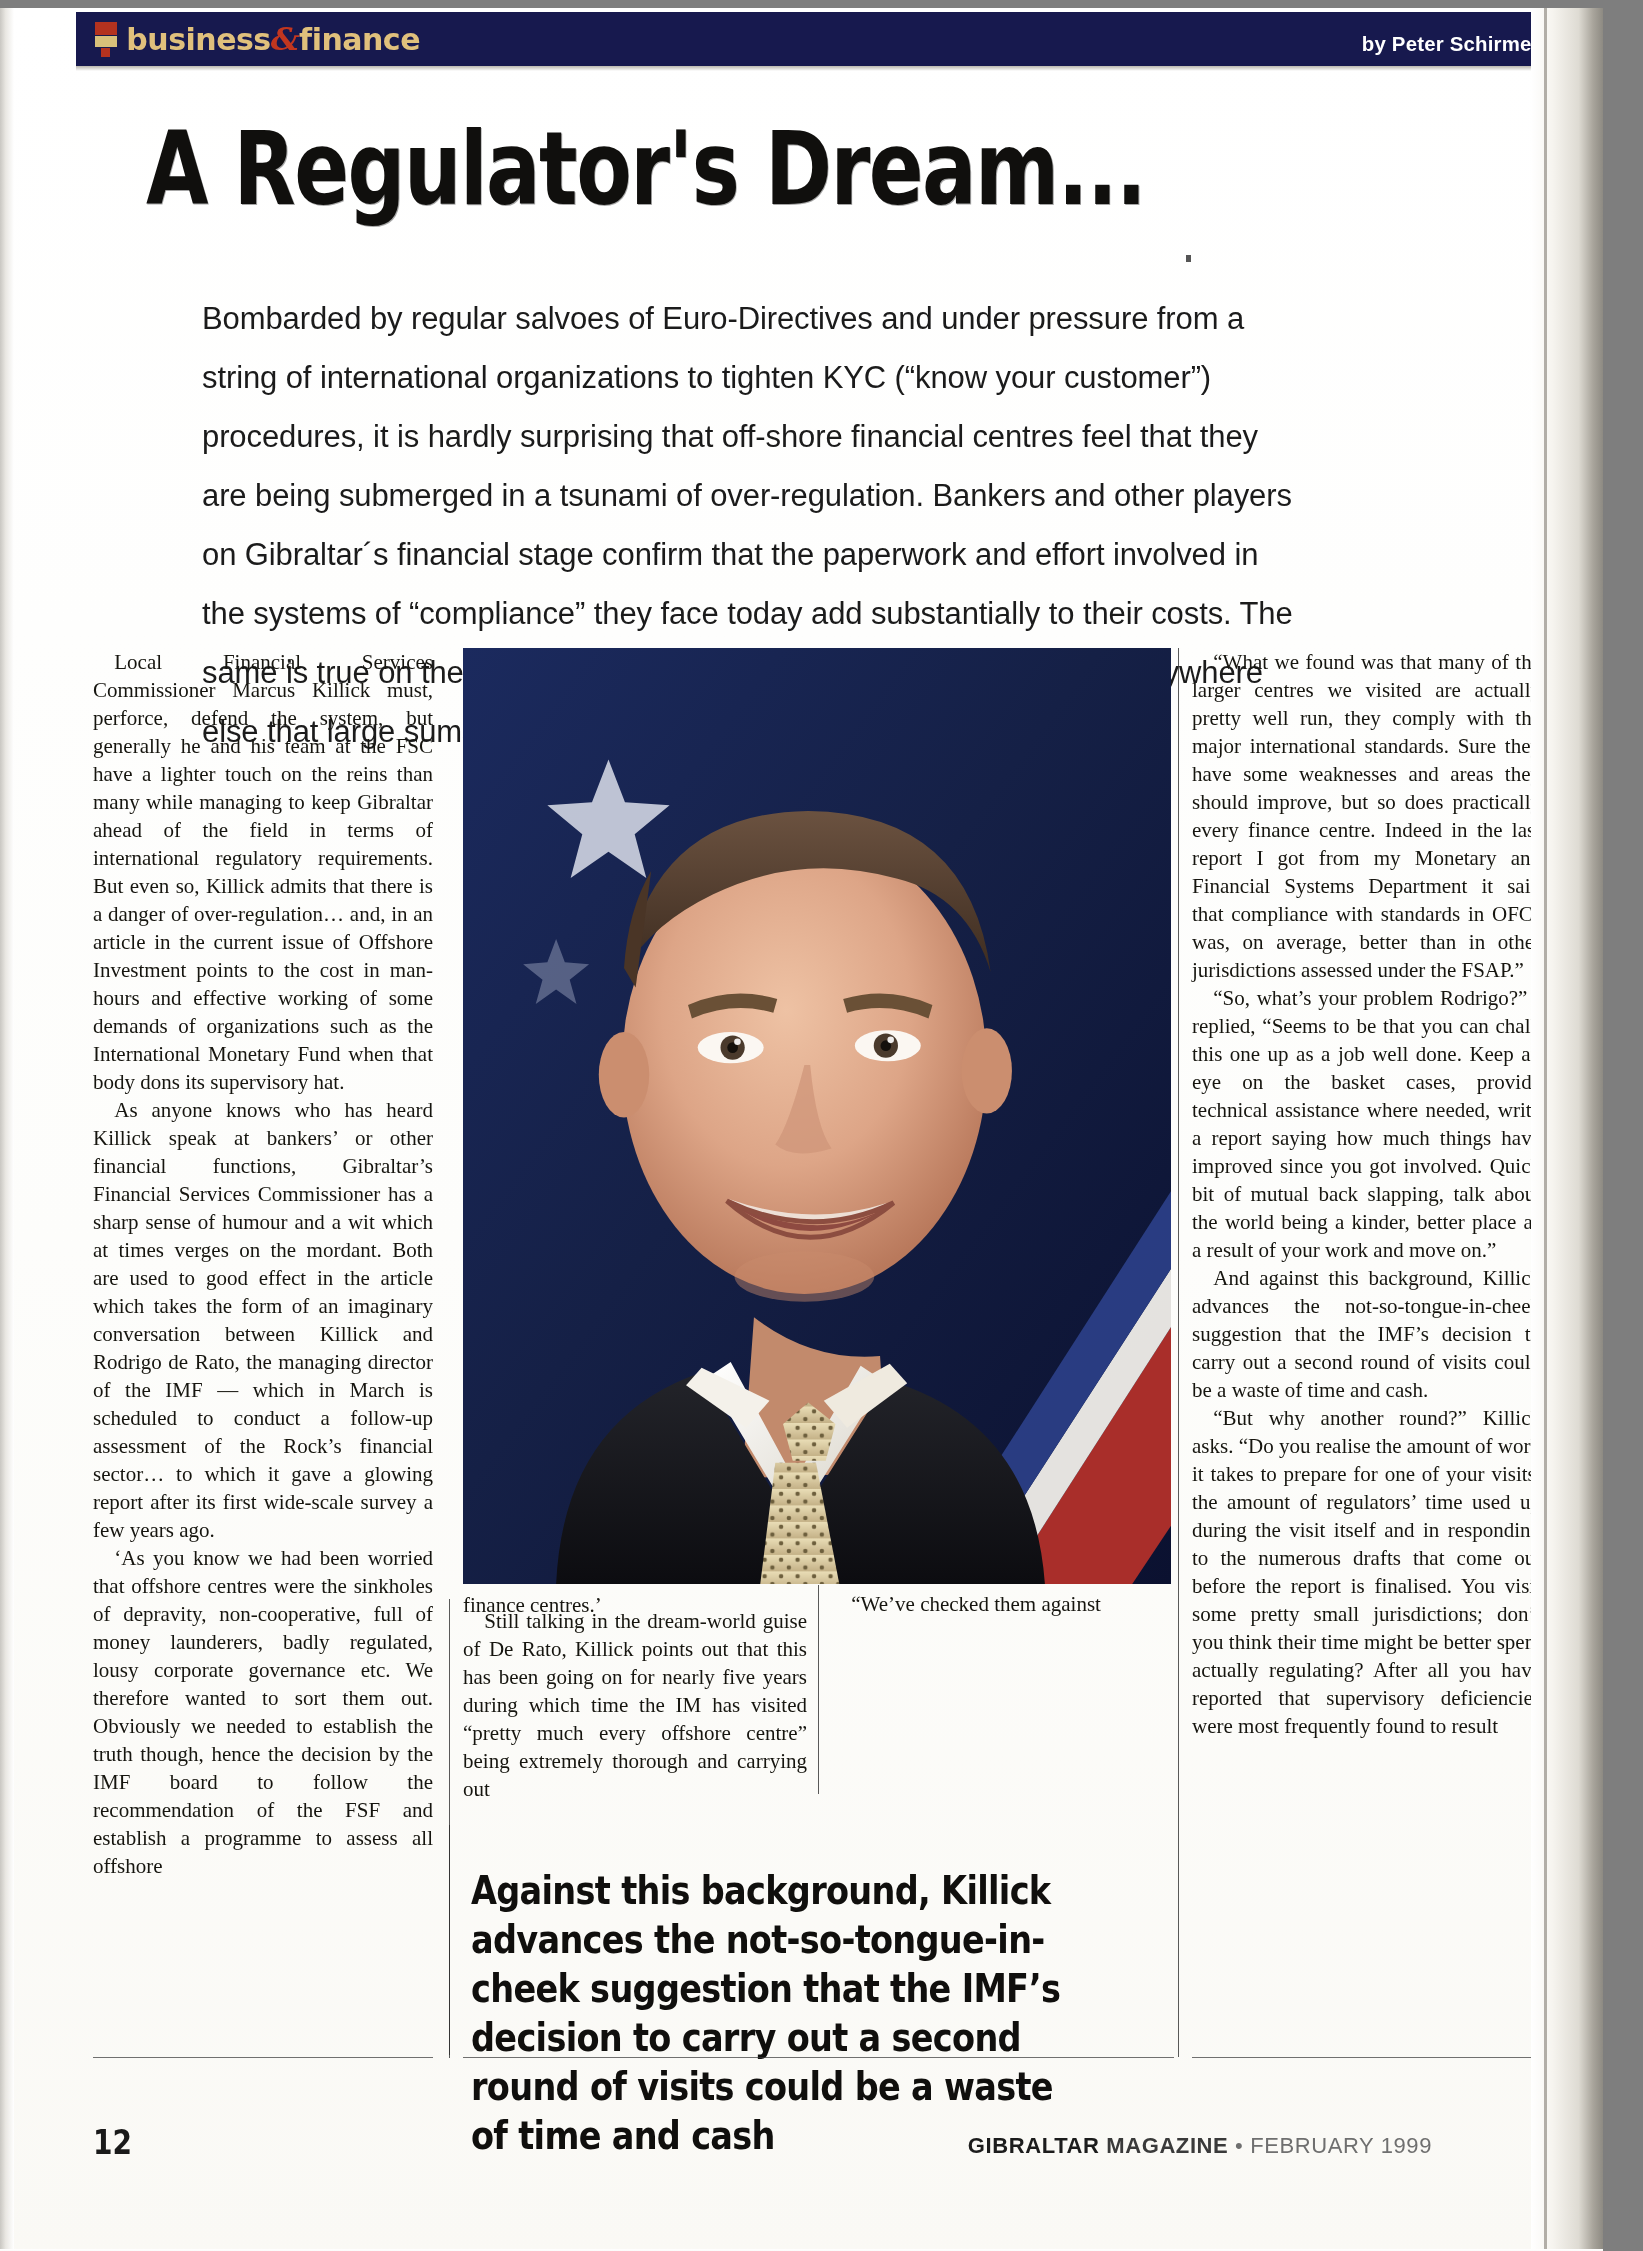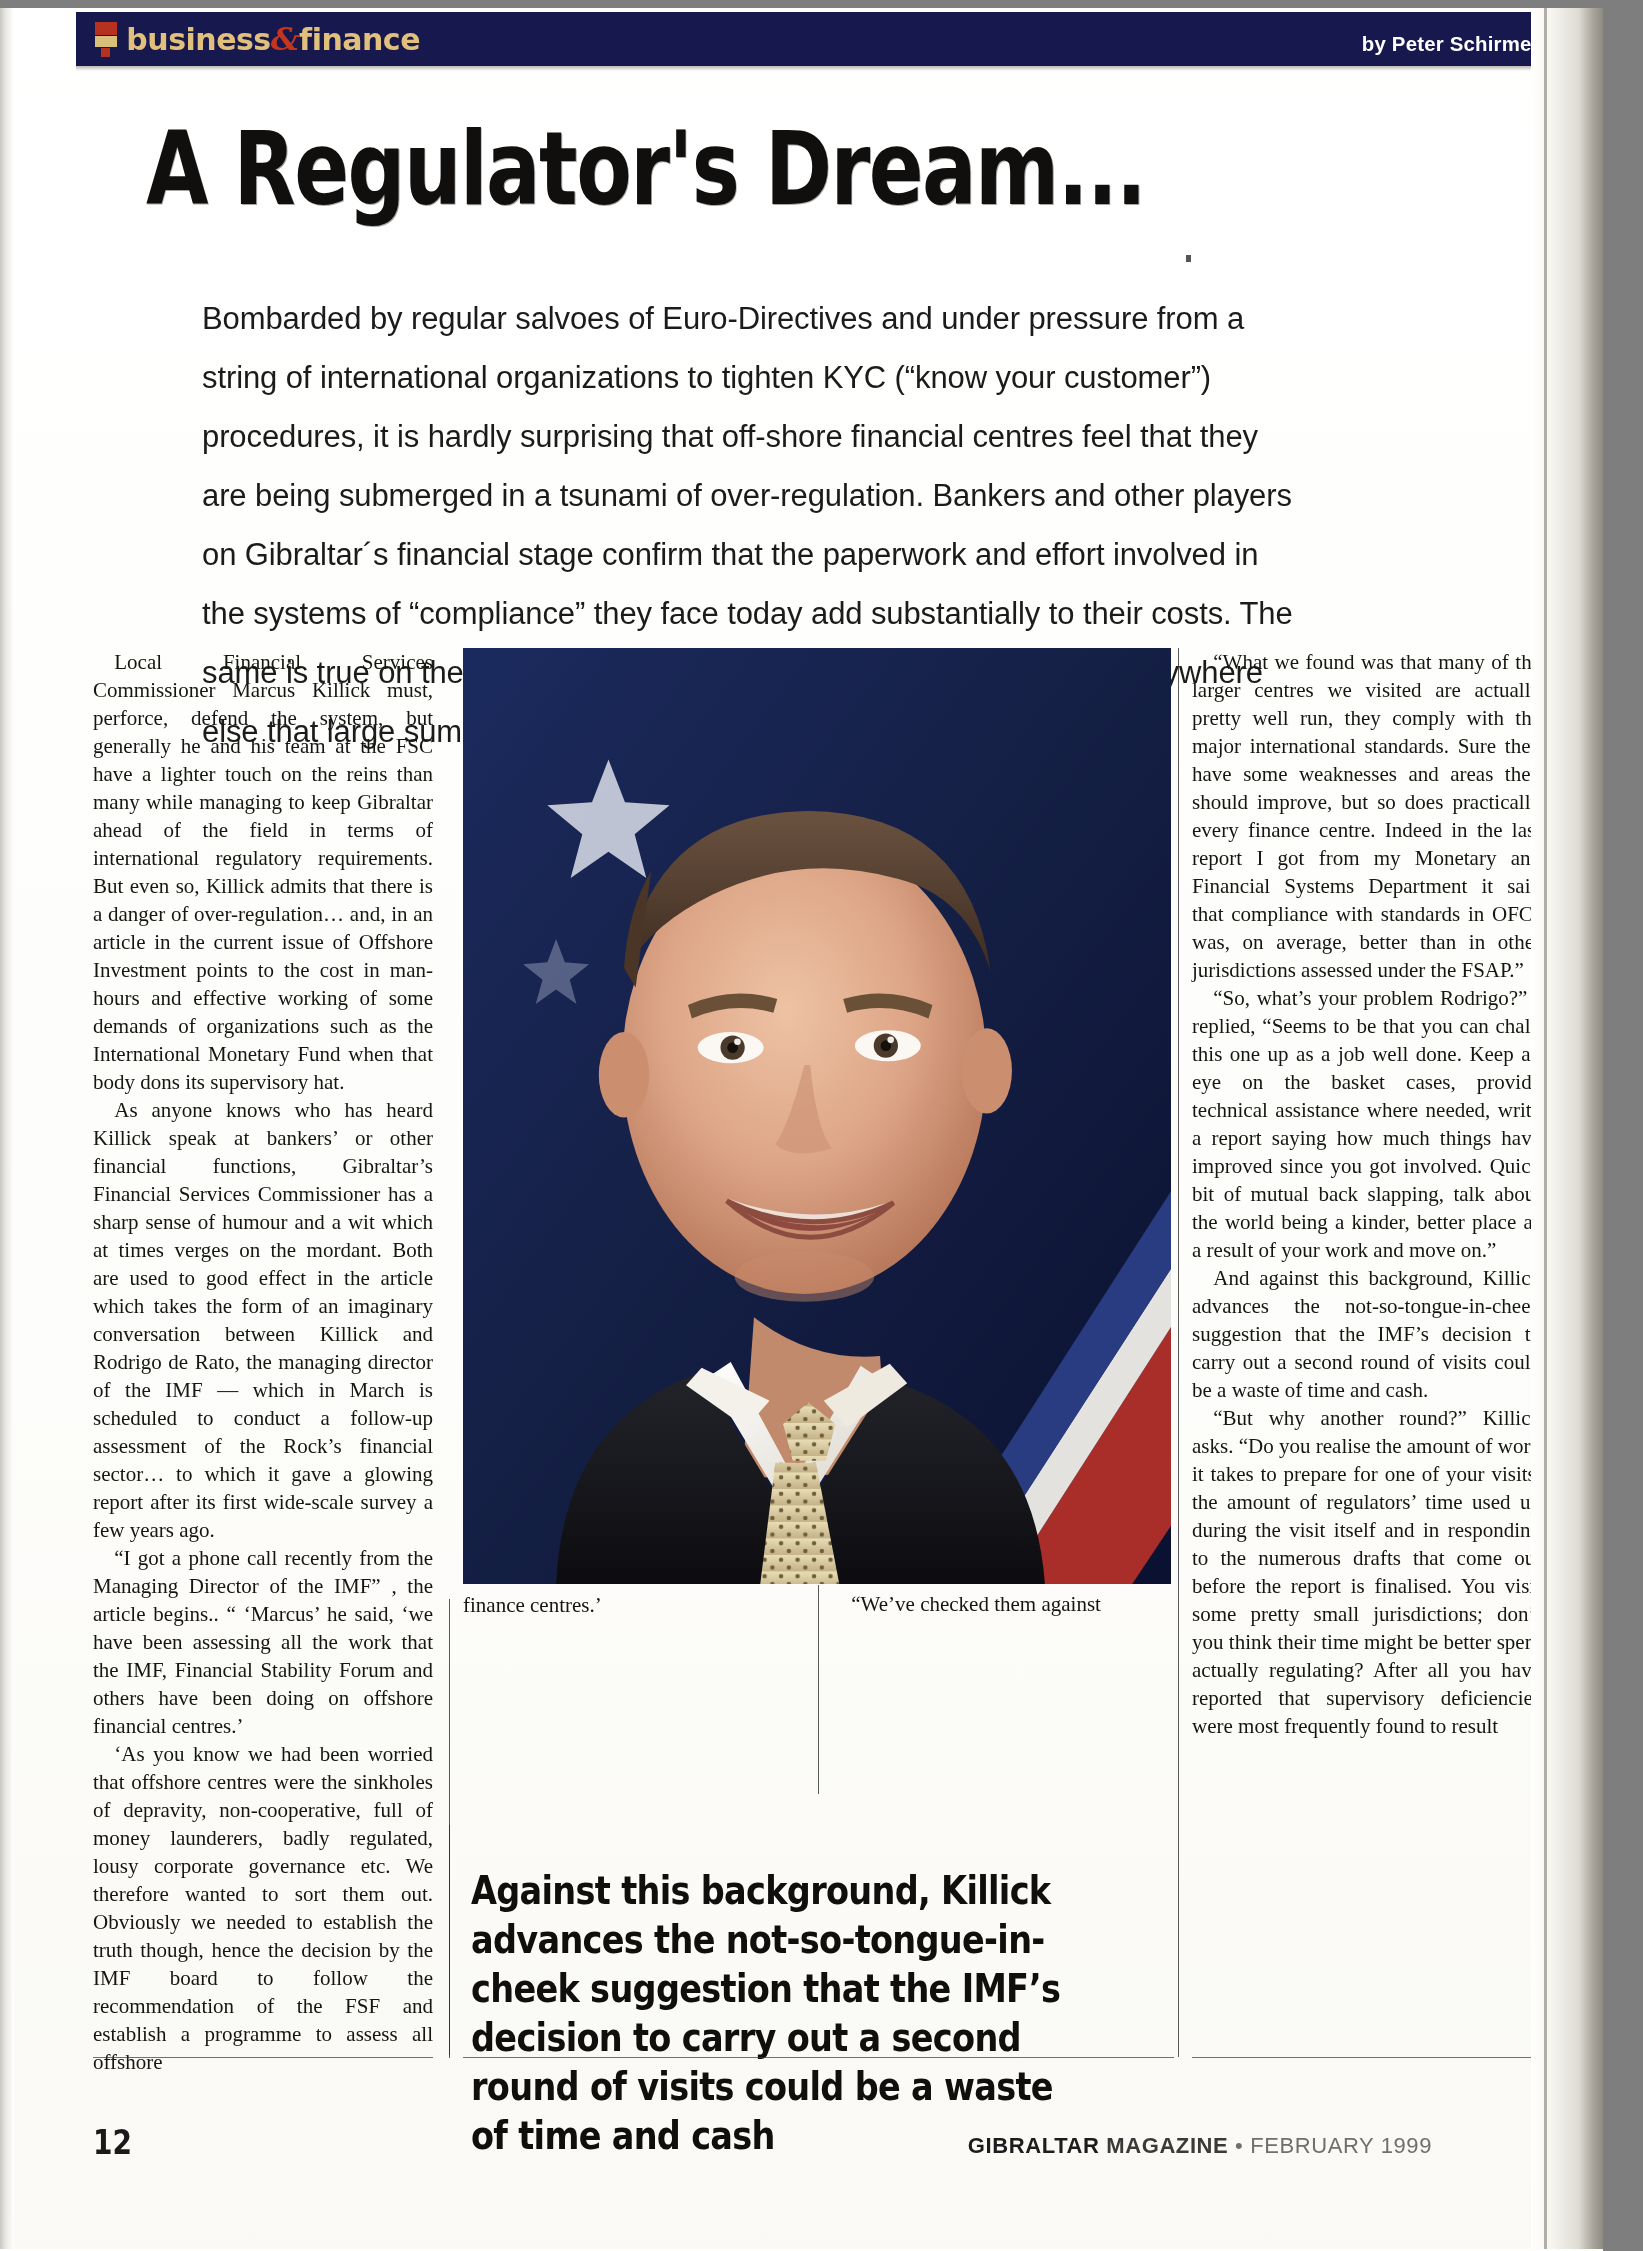--- a/index.html
+++ b/index.html
@@ -267,26 +267,28 @@
 
       <ellipse cx="352" cy="648" rx="72" ry="26" fill="#c98c6c" opacity=".45"></ellipse>
 
       <rect x="0" y="0" width="730" height="965" fill="none"></rect>
     </svg>
   </div>
 
   <div class="col col-left">
     <p class="first">Local Financial Services Commissioner Marcus Killick must, perforce, defend the system, but generally he and his team at the FSC have a lighter touch on the reins than many while managing to keep Gibraltar ahead of the field in terms of international regulatory requirements. But even so, Killick admits that there is a danger of over-regulation… and, in an article in the current issue of Offshore Investment points to the cost in man-hours and effective working of some demands of organizations such as the International Monetary Fund when that body dons its supervisory hat.</p>
     <p>As anyone knows who has heard Killick speak at bankers’ or other financial functions, Gibraltar’s Financial Services Commissioner has a sharp sense of humour and a wit which at times verges on the mordant. Both are used to good effect in the article which takes the form of an imaginary conversation between Killick and Rodrigo de Rato, the managing director of the IMF — which in March is scheduled to conduct a follow-up assessment of the Rock’s financial sector… to which it gave a glowing report after its first wide-scale survey a few years ago.</p>
-    <p>“I got a phone call recently from the Managing Director of the IMF” , the article begins.. “ ‘Marcus’ he said, ‘we have been assessing all the work that the IMF, Financial Stability Forum and others have been doing on offshore financial centres.’</p>
     <p>‘As you know we had been worried that offshore centres were the sinkholes of depravity, non-cooperative, full of money launderers, badly regulated, lousy corporate governance etc.  We therefore wanted to sort them out. Obviously we needed to establish the truth though, hence the decision by the IMF board to follow the recommendation of the FSF and establish a programme to assess all offshore</p>
   </div>
 
   <div class="photo-caption">finance centres.’</div>
 
+  <div class="col col-mid">
+    <p class="first">Still talking in the dream-world guise of De Rato, Killick points out that this has been going on for nearly five years during which time the IM has visited “pretty much every offshore centre” being extremely thorough and carrying out</p>
+  </div>
 
   <div class="col col-mid2">
     <p>“We’ve checked them against</p>
   </div>
 
   <div class="col col-right">
     <p>“What we found was that many of the larger centres we visited are actually pretty well run, they comply with the major international standards. Sure they have some weaknesses and areas they should improve, but so does practically every finance centre.  Indeed in the last report I got from my Monetary and Financial Systems Department it said that compliance with standards in OFCs was, on average, better than in other jurisdictions assessed under the FSAP.”</p>
     <p>“So, what’s your problem Rodrigo?” I replied, “Seems to be that you can chalk this one up as a job well done.  Keep an eye on the basket cases, provide technical assistance where needed, write a report saying how much things have improved since you got involved. Quick bit of mutual back slapping, talk about the world being a kinder, better place as a result of your work and move on.”</p>
     <p>And against this background, Killick advances the not-so-tongue-in-cheek suggestion that the IMF’s decision to carry out a second round of visits could be a waste of time and cash.</p>
     <p>“But why another round?” Killick asks. “Do you realise the amount of work it takes to prepare for one of your visits, the amount of regulators’ time used up during the visit itself and in responding to the numerous drafts that come out before the report is finalised.  You visit some pretty small jurisdictions; don’t you think their time might be better spent actually regulating? After all you have reported that supervisory deficiencies were most frequently found to result</p>

